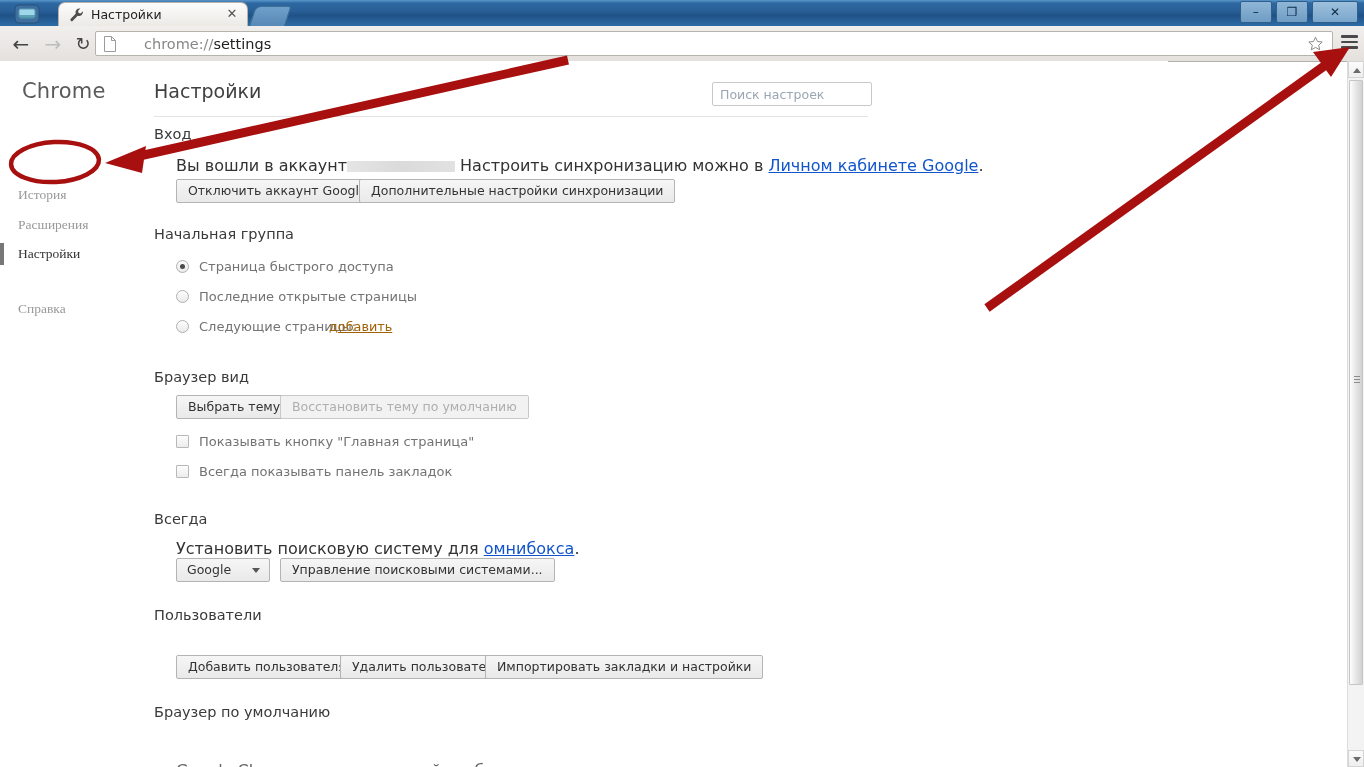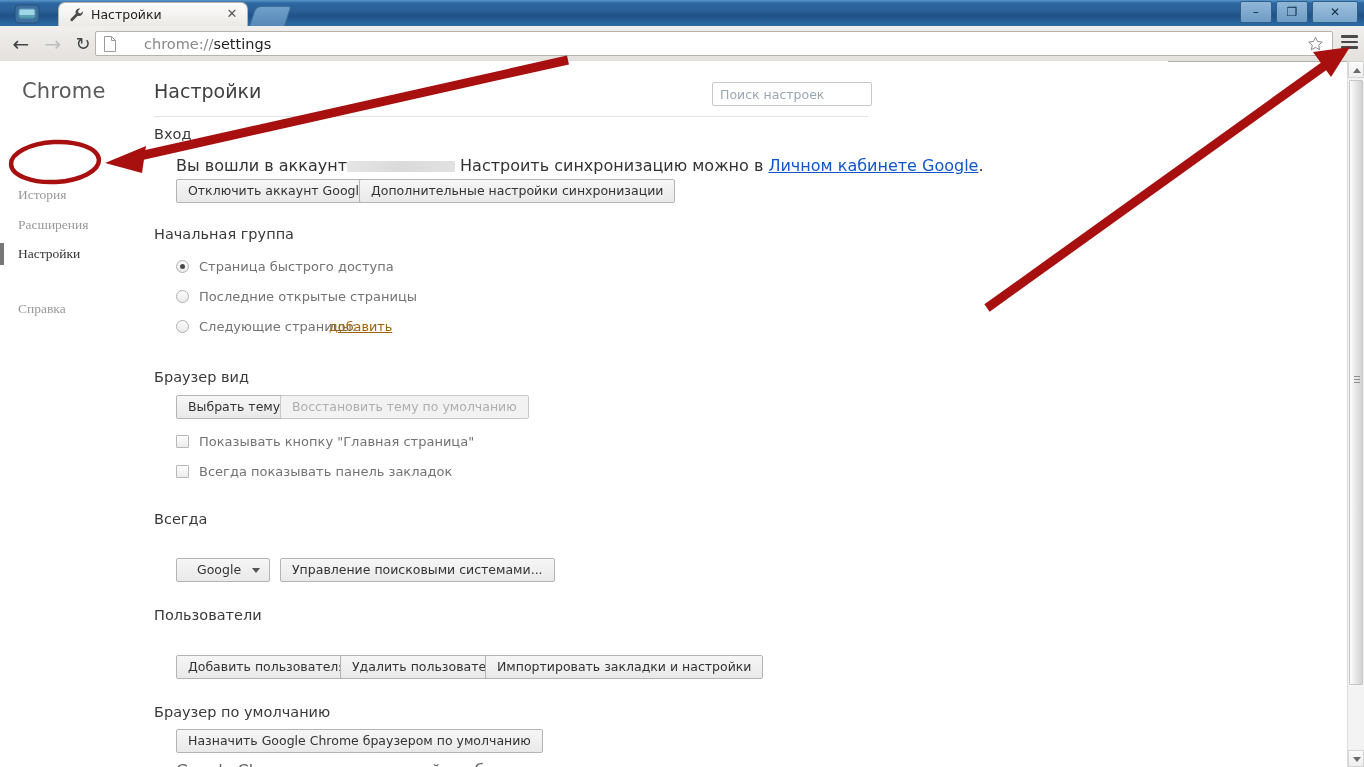--- a/index.html
+++ b/index.html
@@ -141,21 +141,21 @@
     background:linear-gradient(to bottom,#f6f6f6,#e9e9e9);
     border:1px solid #b4b4b4;border-radius:2px;
     font-size:12.5px;color:#333;padding:0 11px;cursor:pointer;white-space:nowrap;
     font-family:"DejaVu Sans","Liberation Sans",sans-serif;
   }
   .btn.disabled{color:#aeaeae;border-color:#c9c9c9;background:#f2f2f2;cursor:default;}
   .select{
     position:absolute;height:24px;line-height:22px;box-sizing:border-box;
     background:linear-gradient(to bottom,#f6f6f6,#e9e9e9);
     border:1px solid #b4b4b4;border-radius:2px;
-    font-size:12.5px;color:#333;padding:0 20px;cursor:pointer;white-space:nowrap;
+    font-size:12.5px;color:#333;padding:0 10px;cursor:pointer;white-space:nowrap;
   }
   .select .caret{
     position:absolute;right:9px;top:9px;width:0;height:0;
     border-left:4.5px solid transparent;border-right:4.5px solid transparent;
     border-top:5px solid #555;
   }
   .radio{
     position:absolute;width:13px;height:13px;border-radius:50%;
     border:1px solid #b0b0b0;background:linear-gradient(to bottom,#fdfdfd,#eaeaea);
     box-sizing:border-box;cursor:pointer;
@@ -318,33 +318,36 @@
     <div class="btn" style="left:24px;top:334px">Выбрать тему</div>
     <div class="btn disabled" style="left:128px;top:334px">Восстановить тему по умолчанию</div>
 
     <div class="checkbox" style="left:24px;top:374px"></div>
     <div class="lbl" style="left:47px;top:373px">Показывать кнопку "Главная страница"</div>
 
     <div class="checkbox" style="left:24px;top:404px"></div>
     <div class="lbl" style="left:47px;top:403px">Всегда показывать панель закладок</div>
 
     <div class="sec-title" style="top:450px">Всегда</div>
+    <div class="txt" style="top:478px">
+      <span>Установить поисковую систему для</span>
+      <a class="lnk">омнибокса</a><span>.</span>
+    </div>
     <div class="select" style="left:24px;top:497px;width:94px;">
       <span>Google</span>
       <span class="caret"></span>
     </div>
     <div class="btn" style="left:128px;top:497px">Управление поисковыми системами...</div>
 
     <div class="sec-title" style="top:546px">Пользователи</div>
     <div class="btn" style="left:24px;top:594px">Добавить пользователя...</div>
     <div class="btn" style="left:188px;top:594px">Удалить пользователя</div>
     <div class="btn" style="left:333px;top:594px">Импортировать закладки и настройки</div>
 
     <div class="sec-title" style="top:643px">Браузер по умолчанию</div>
-    <div class="btn" style="left:24px;top:668px">Назначить Google Chrome браузером по умолчанию</div>
     <div class="txt" style="top:700px;color:#666;">Google Chrome не является сейчас браузером по умолчанию.</div>
 
   </div>
 </div>
 
 <div class="scrollbar">
   <div class="sb-arrow up">
       <i></i>
     </div>
   <div class="sb-thumb">

